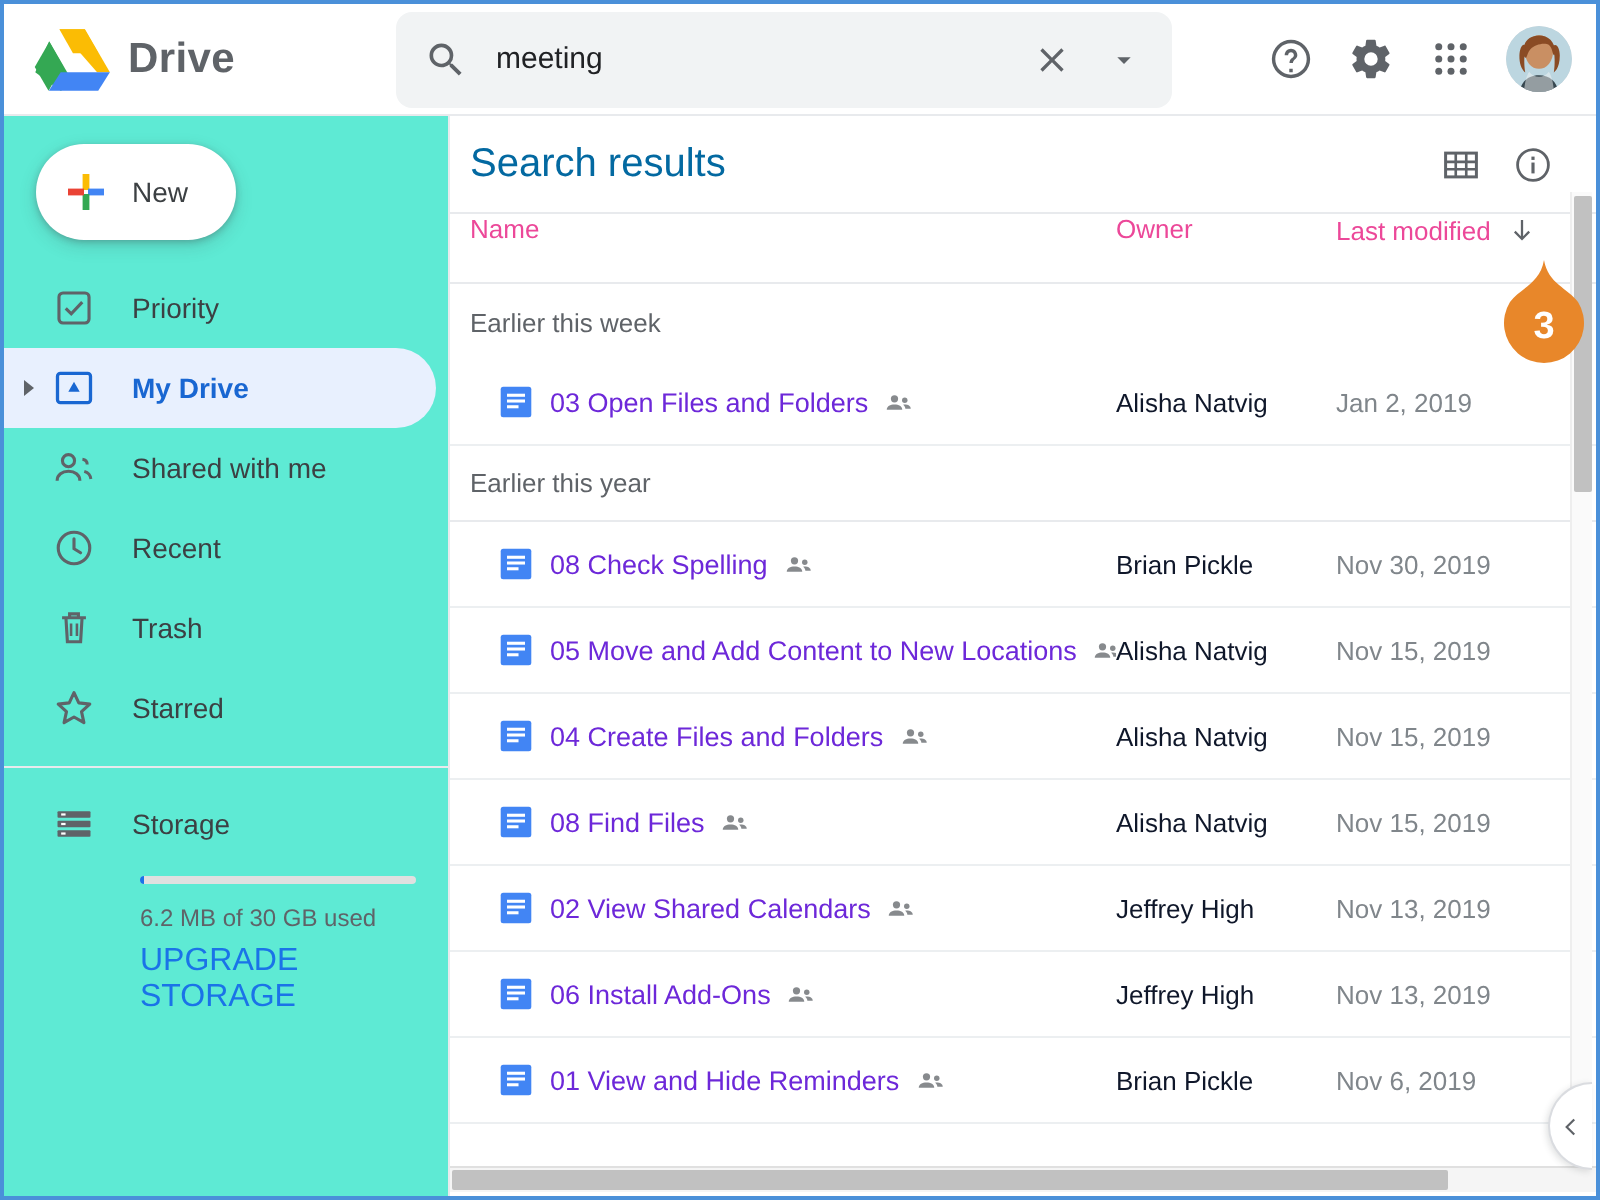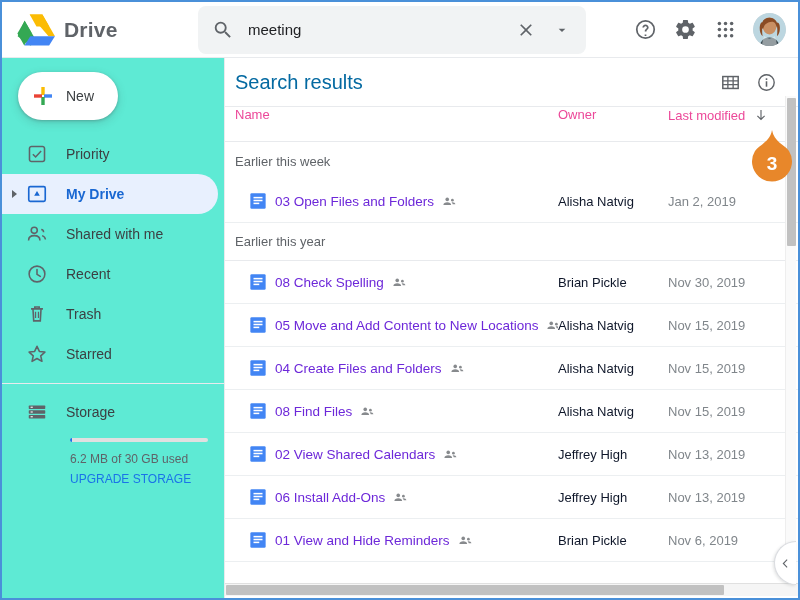--- a/index.html
+++ b/index.html
@@ -119,21 +119,21 @@
   .storage-bar-wrap {
     margin: 6px 16px 0 68px; height: 4px;
     background: #e0e0e0; border-radius: 2px; overflow: hidden;
   }
   .storage-bar-fill { height: 100%; width: 1.5%; background: #1a73e8; }
   .storage-text {
     margin: 10px 0 0 68px; font-size: 12px; color: #5f6368;
   }
   .upgrade-link {
     display: inline-block; margin: 6px 0 0 68px;
-    font-size: 12px; color: #1a73e8; cursor: pointer; text-decoration: none;
+    font-size: 16px; color: #1a73e8; cursor: pointer; text-decoration: none;
   }
 
   
   .main {
     position: absolute; top: 56px; left: 223px;
     width: 573px; height: 542px;
     background: #fff;
     overflow: hidden;
   }
   .main-header {

